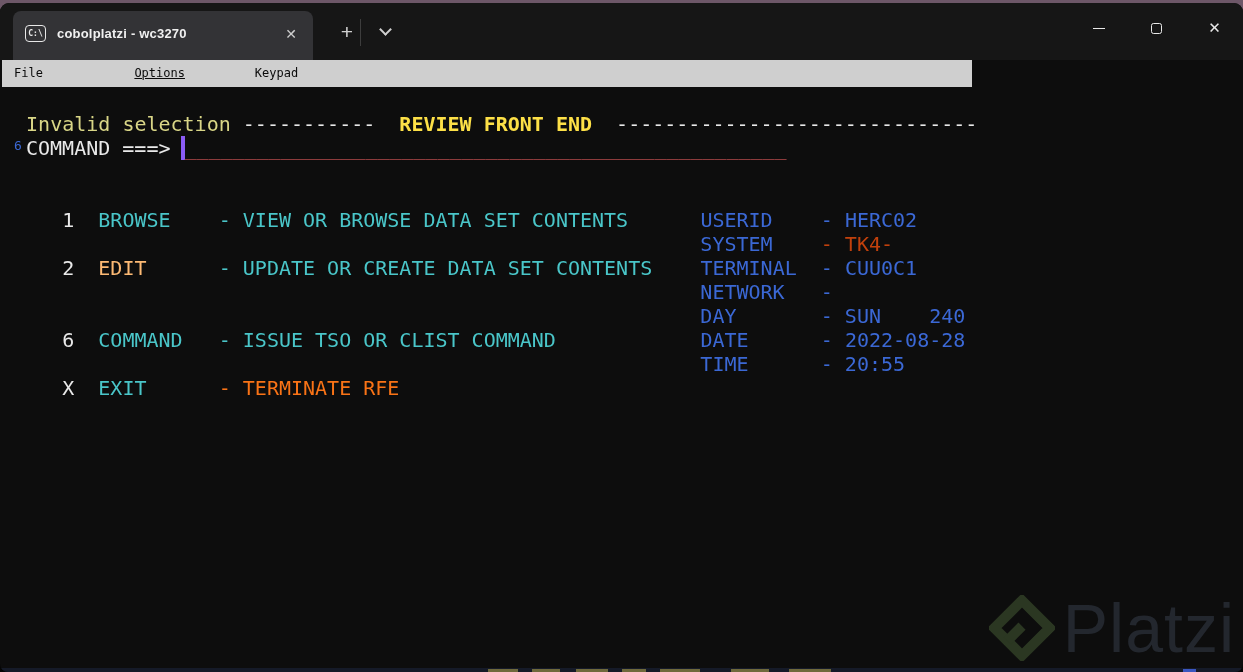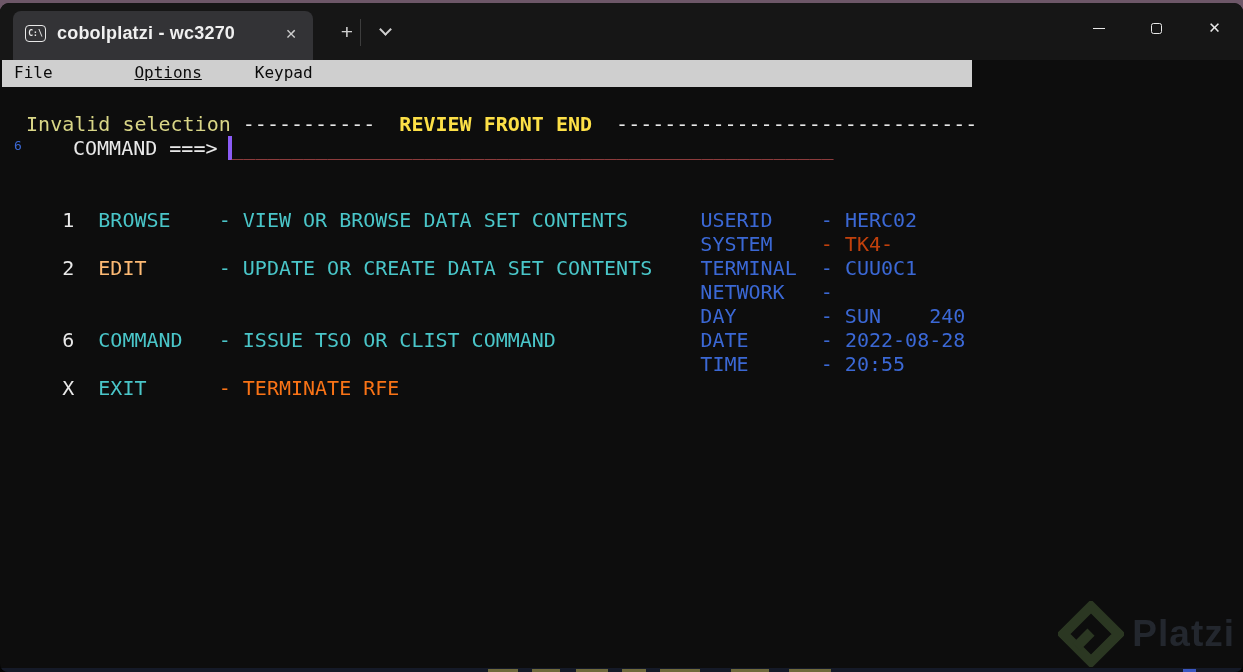--- a/index.html
+++ b/index.html
@@ -13,49 +13,49 @@
   #app-window { position:absolute; top:3px; left:0; width:1243px; height:669px;
     background:#0d0d0d; border-radius:9px 9px 8px 8px; overflow:hidden; }
 
   
   #titlebar { position:absolute; top:0; left:0; width:100%; height:57px; background:#161616; }
   #tab { position:absolute; left:13px; top:8px; width:300px; height:49px;
     background:#333336; border-radius:8px 8px 0 0; display:flex; align-items:center; padding:0 12px 4px 12px; }
   .cmd-icon { width:21px; height:17px; border:1.6px solid #e8e8e8; border-radius:4px;
     display:flex; align-items:center; justify-content:center; flex:0 0 auto; }
   .cmd-icon span { font-family:"DejaVu Sans Mono", monospace; font-size:8px; font-weight:bold; color:#e8e8e8; }
-  #tab-title { margin-left:11px; font-size:18px; font-weight:700; color:#f0f0f0; letter-spacing:.2px; }
+  #tab-title { margin-left:11px; font-size:13px; font-weight:700; color:#f0f0f0; letter-spacing:.2px; }
   #tab-close { margin-left:auto; color:#cfcfcf; font-size:14px; cursor:default; padding:2px 4px; }
   .tb-btn { position:absolute; display:flex; align-items:center; justify-content:center; color:#cfcfcf; }
   #new-tab-btn { left:330px; top:14px; width:34px; height:30px; font-size:21px; font-weight:300; }
   #tab-divider { position:absolute; left:360px; top:16px; width:1px; height:27px; background:#3d3d3d; }
   #tab-dropdown-btn { left:367px; top:14px; width:36px; height:30px; }
   .chev { width:9px; height:9px; border-right:2px solid #cfcfcf; border-bottom:2px solid #cfcfcf;
     transform:rotate(45deg); margin-top:-5px; }
   .win-ctl { position:absolute; top:4px; width:47px; height:42px; display:flex; align-items:center; justify-content:center; }
   #btn-minimize { left:1075px; } #btn-maximize { left:1133px; } #btn-close { left:1191px; }
   .ico-min { width:12px; height:0; border-top:1.6px solid #e8e8e8; }
   .ico-max { width:11px; height:11px; border:1.6px solid #e8e8e8; border-radius:2.5px; }
   .ico-x { color:#e8e8e8; font-size:15px; font-weight:400; }
 
   
   #menu-bar { position:absolute; top:57px; left:2px; width:970px; height:27px; background:#cfcfcf; }
   .menu-item { position:absolute; top:0; line-height:26px; font-family:"DejaVu Sans Mono", monospace;
-    font-size:16px; color:#0b0b0b; }
+    font-size:12px; color:#0b0b0b; }
 
   
   #terminal-screen { position:absolute; top:85px; left:2px; right:0; bottom:5px; padding-left:12px; }
   .t-line { height:24px; line-height:24px; white-space:pre;
     font-family:"DejaVu Sans Mono", monospace; font-size:20px; letter-spacing:0; }
   .attr { display:inline-block; width:12px; font-size:13px; position:relative; top:-5px; }
   .cursor { border-left:4px solid #8b5cf6; margin-left:-2px; }
 
   
   #watermark { position:absolute; right:8px; bottom:5px; display:flex; align-items:center; gap:8px; }
-  #watermark-text { font-size:37px; font-weight:700; color:#23272e; letter-spacing:1px; }
+  #watermark-text { font-size:68px; font-weight:400; color:#23272e; letter-spacing:1px; }
 
   
   #bottom-sliver { position:absolute; left:0; bottom:0; width:100%; height:4px; background:#151a28; }
   .sliver-seg { position:absolute; bottom:0; height:3px; background:#6f693c; }
   .sliver-blue { position:absolute; bottom:0; height:3px; background:#3a56c0; }
 </style>
 </head>
 <body>
 
 <div id="stage">
@@ -91,21 +91,21 @@
 
     <div id="menu-bar">
         <span class="menu-item" style="left: 12px;">File</span>
         <span class="menu-item" style="left: 132.4px; text-decoration: underline;">Options</span>
         <span class="menu-item" style="left: 252.8px;">Keypad</span>
       </div>
 
     <div id="terminal-screen">
         <div class="t-line"></div>
         <div class="t-line"> <span style="color: rgb(217, 214, 135);">Invalid selection</span> <span style="color: rgb(233, 233, 233);">-----------</span>  <span style="color: #fde047; font-weight: bold;">REVIEW FRONT END</span>  <span style="color: rgb(233, 233, 233);">------------------------------</span></div>
-        <div class="t-line"><span class="attr" style="color: rgb(59, 104, 213);">6</span><span style="color: rgb(233, 233, 233); margin-left: 47px;">COMMAND ===&gt;</span> <span class="cursor" style="color: rgb(179, 74, 75);">__________________________________________________</span></div>
+        <div class="t-line"><span class="attr" style="color: rgb(59, 104, 213);">6</span><span style="color: rgb(233, 233, 233);">COMMAND ===&gt;</span> <span class="cursor" style="color: rgb(179, 74, 75);">__________________________________________________</span></div>
         <div class="t-line"></div>
         <div class="t-line"></div>
         <div class="t-line">    <span style="color: rgb(233, 233, 233);">1</span>  <span style="color: rgb(74, 198, 201);">BROWSE</span>    <span style="color: rgb(74, 198, 201);">- VIEW OR BROWSE DATA SET CONTENTS</span>      <span style="color: rgb(59, 104, 213);">USERID</span>    <span style="color: rgb(59, 104, 213);">- HERC02</span></div>
         <div class="t-line">                                                         <span style="color: rgb(59, 104, 213);">SYSTEM</span>    <span style="color: #c2410c;">- TK4-</span></div>
         <div class="t-line">    <span style="color: rgb(233, 233, 233);">2</span>  <span style="color: #fdba74;">EDIT</span>      <span style="color: rgb(74, 198, 201);">- UPDATE OR CREATE DATA SET CONTENTS</span>    <span style="color: rgb(59, 104, 213); text-align: right;">TERMINAL</span>  <span style="color: rgb(59, 104, 213);">- CUU0C1</span></div>
         <div class="t-line">                                                         <span style="color: rgb(59, 104, 213);">NETWORK</span>   <span style="color: rgb(59, 104, 213);">-</span></div>
         <div class="t-line">                                                         <span style="color: rgb(59, 104, 213);">DAY</span>       <span style="color: rgb(59, 104, 213);">- SUN    240</span></div>
         <div class="t-line">    <span style="color: rgb(233, 233, 233);">6</span>  <span style="color: rgb(74, 198, 201);">COMMAND</span>   <span style="color: rgb(74, 198, 201);">- ISSUE TSO OR CLIST COMMAND</span>            <span style="color: rgb(59, 104, 213);">DATE</span>      <span style="color: rgb(59, 104, 213);">- 2022-08-28</span></div>
         <div class="t-line">                                                         <span style="color: rgb(59, 104, 213);">TIME</span>      <span style="color: rgb(59, 104, 213);">- 20:55</span></div>
         <div class="t-line">    <span style="color: rgb(233, 233, 233);">X</span>  <span style="color: rgb(74, 198, 201);">EXIT</span>      <span style="color: #f97316;">- TERMINATE RFE</span></div>

